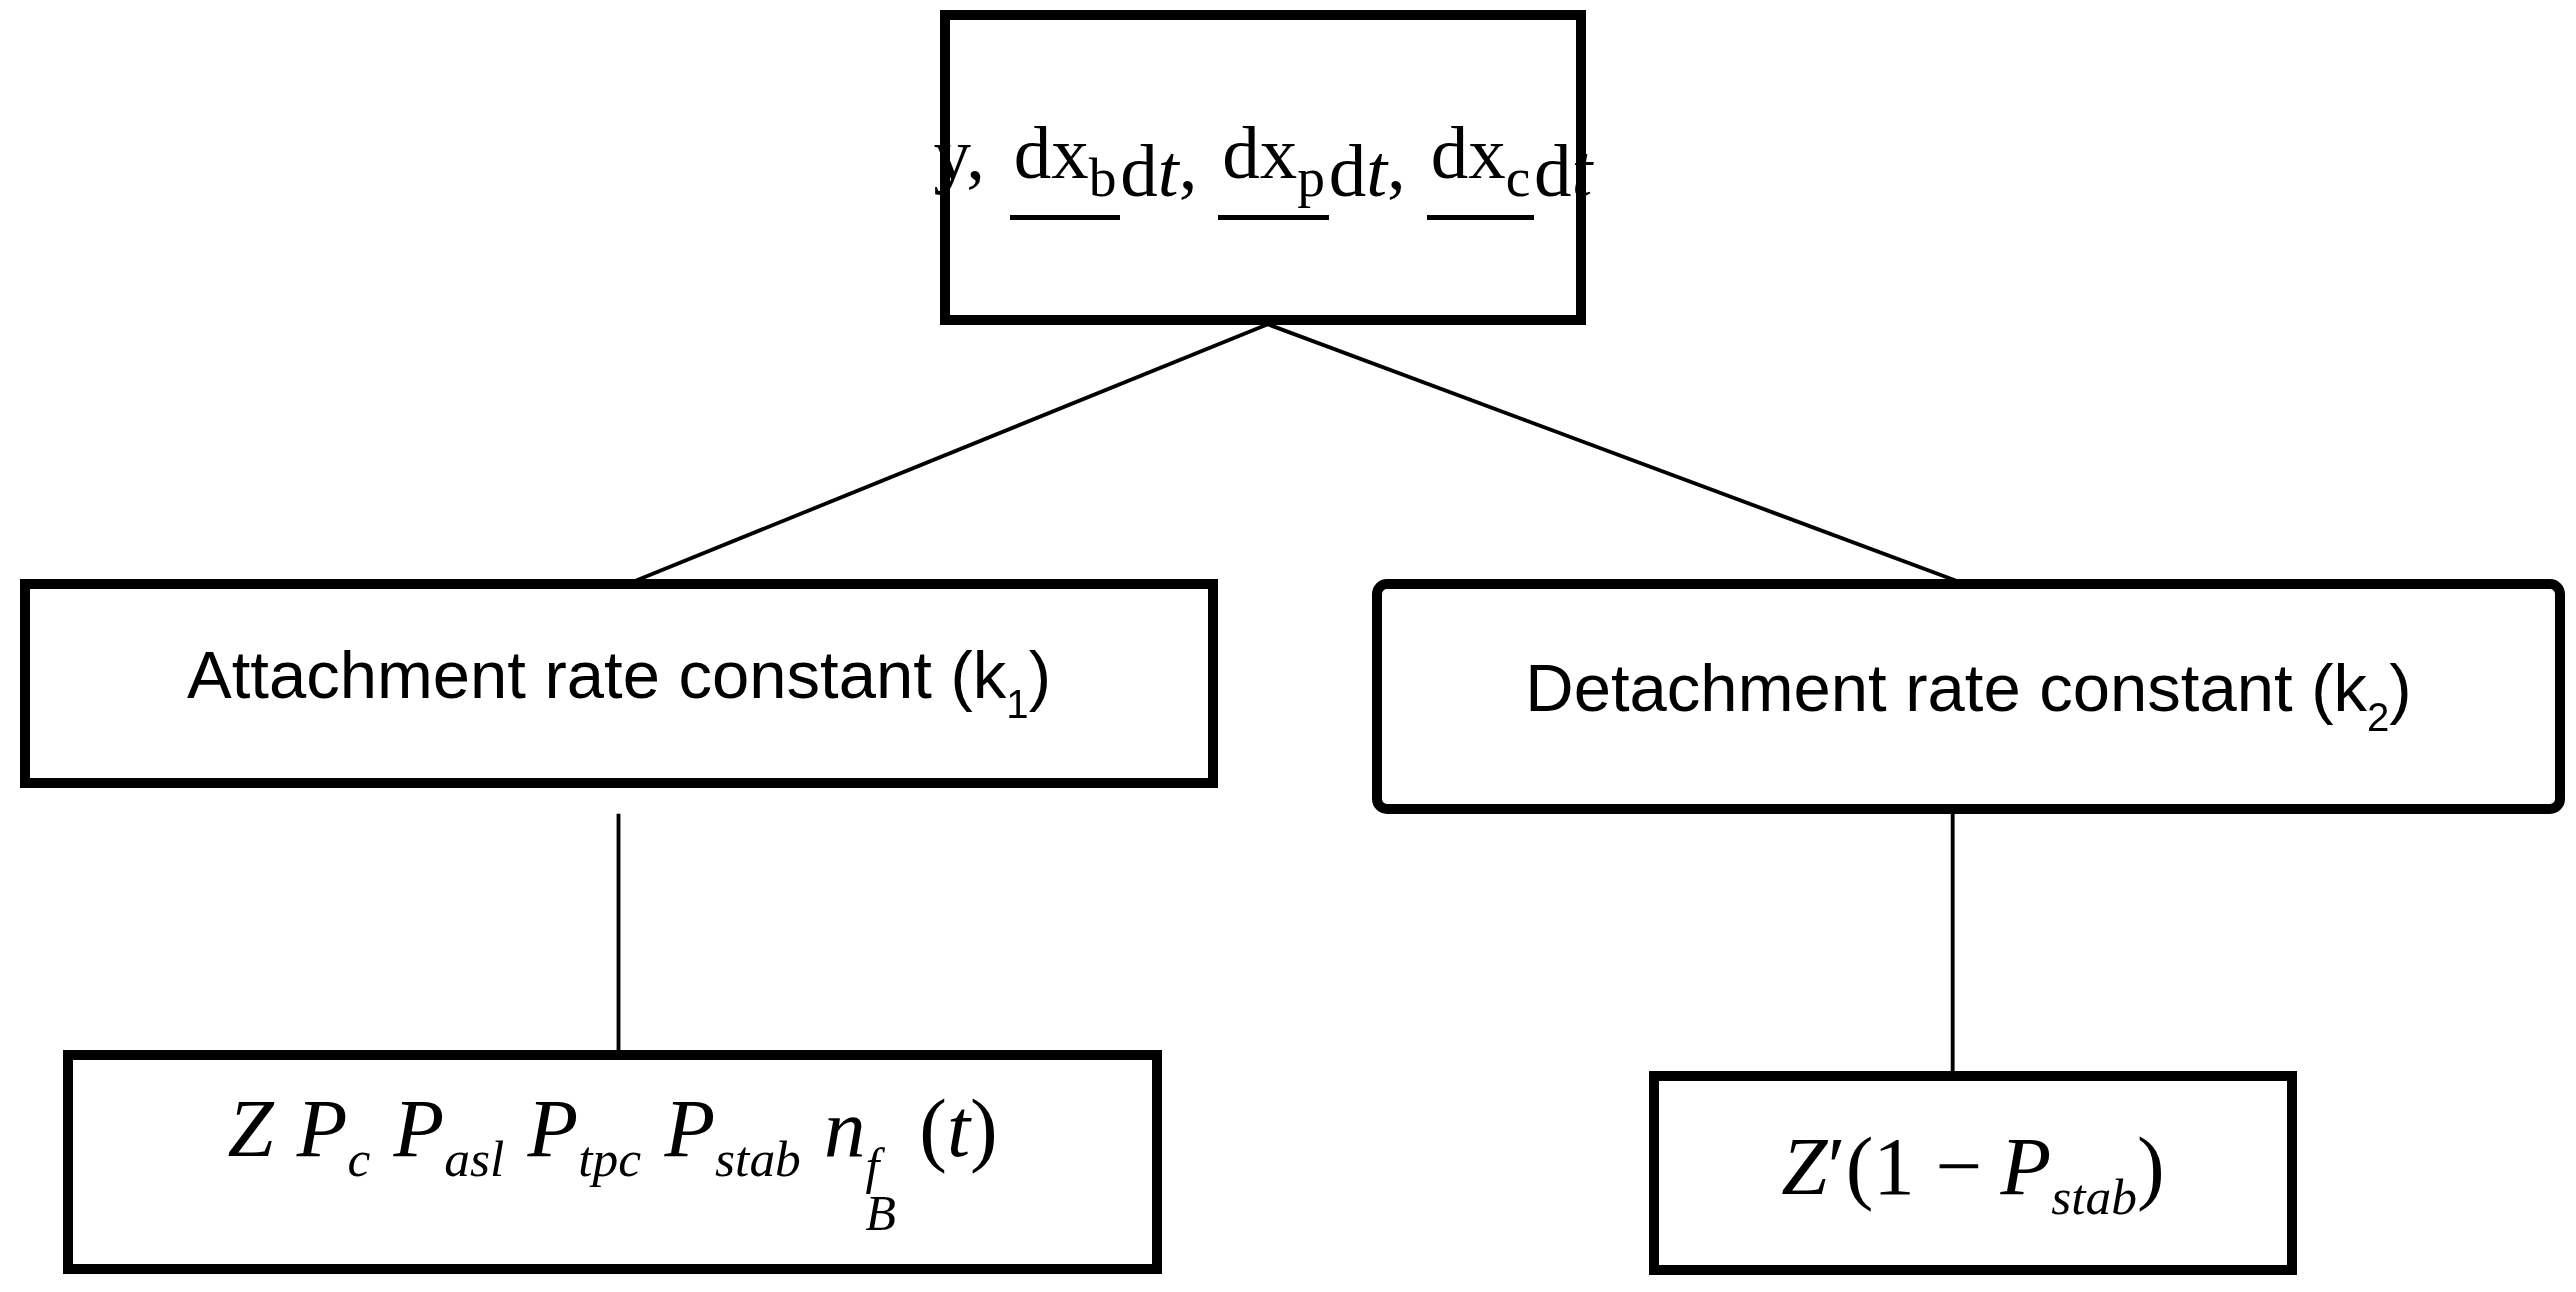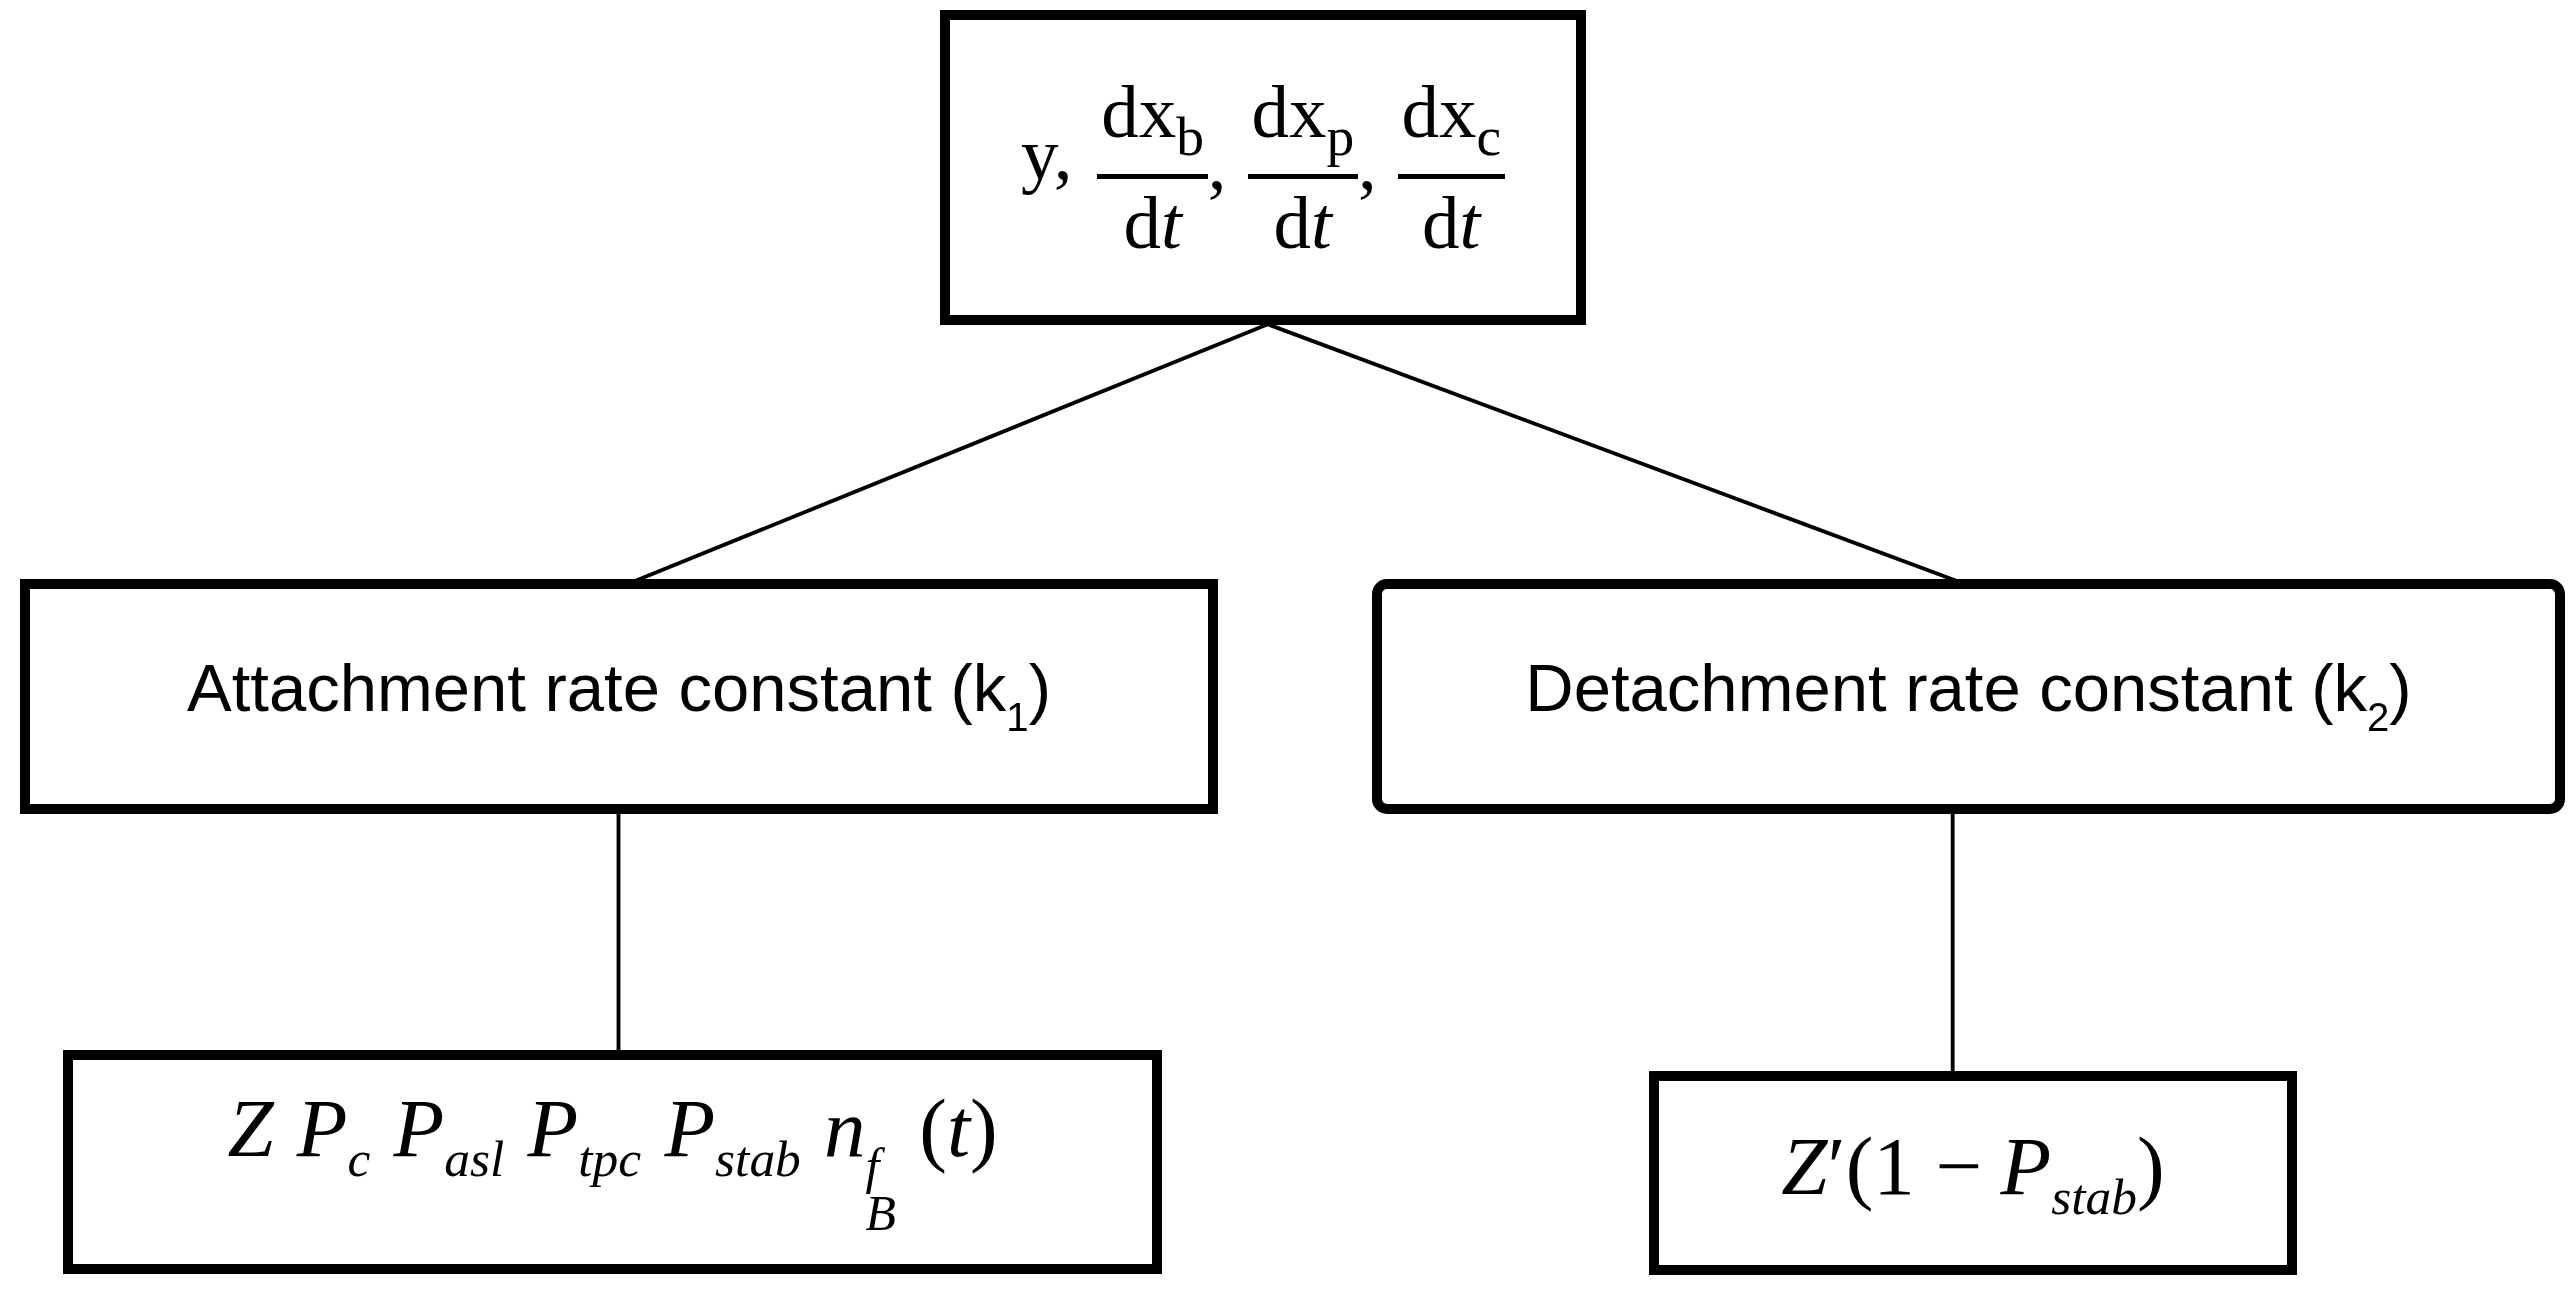--- a/index.html
+++ b/index.html
@@ -26,42 +26,42 @@
     position: absolute;
     background: #ffffff;
     border: 10.6px solid #000000;
     box-sizing: border-box;
     display: flex;
     align-items: center;
     justify-content: center;
   }
   
   .node-root    { left: 940px;  top: 9.6px;   width: 646px;  height: 315px; }
-  .node-attach  { left: 20px;   top: 579px;  width: 1198px; height: 235px; }
+  .node-attach  { left: 20px;   top: 579px;  width: 1198px; height: 209px; }
   .node-detach  { left: 1372px; top: 579px;  width: 1193px; height: 235px; border-radius: 15px; }
   .node-k1      { left: 63px;   top: 1050px; width: 1099px; height: 224px; }
   .node-k2      { left: 1649px; top: 1071px; width: 648px;  height: 204px; }
 
   
   .mathrow {
     display: flex;
     align-items: center;
     font-family: "Liberation Serif", "DejaVu Serif", serif;
     font-size: 75px;
     line-height: 1;
     white-space: nowrap;
   }
   .prefix {
     position: relative;
     top: -13.5px;
     margin-right: 25px;
   }
   .frac {
     display: inline-flex;
-    flex-direction: column;
+    flex-direction: row;
     align-items: center;
     text-align: center;
   }
   .frac .num {
     display: block;
     padding: 0 3.8px 9.6px 3.8px;
     border-bottom: 5.8px solid #000000;
   }
   .frac .den {
     display: block;

